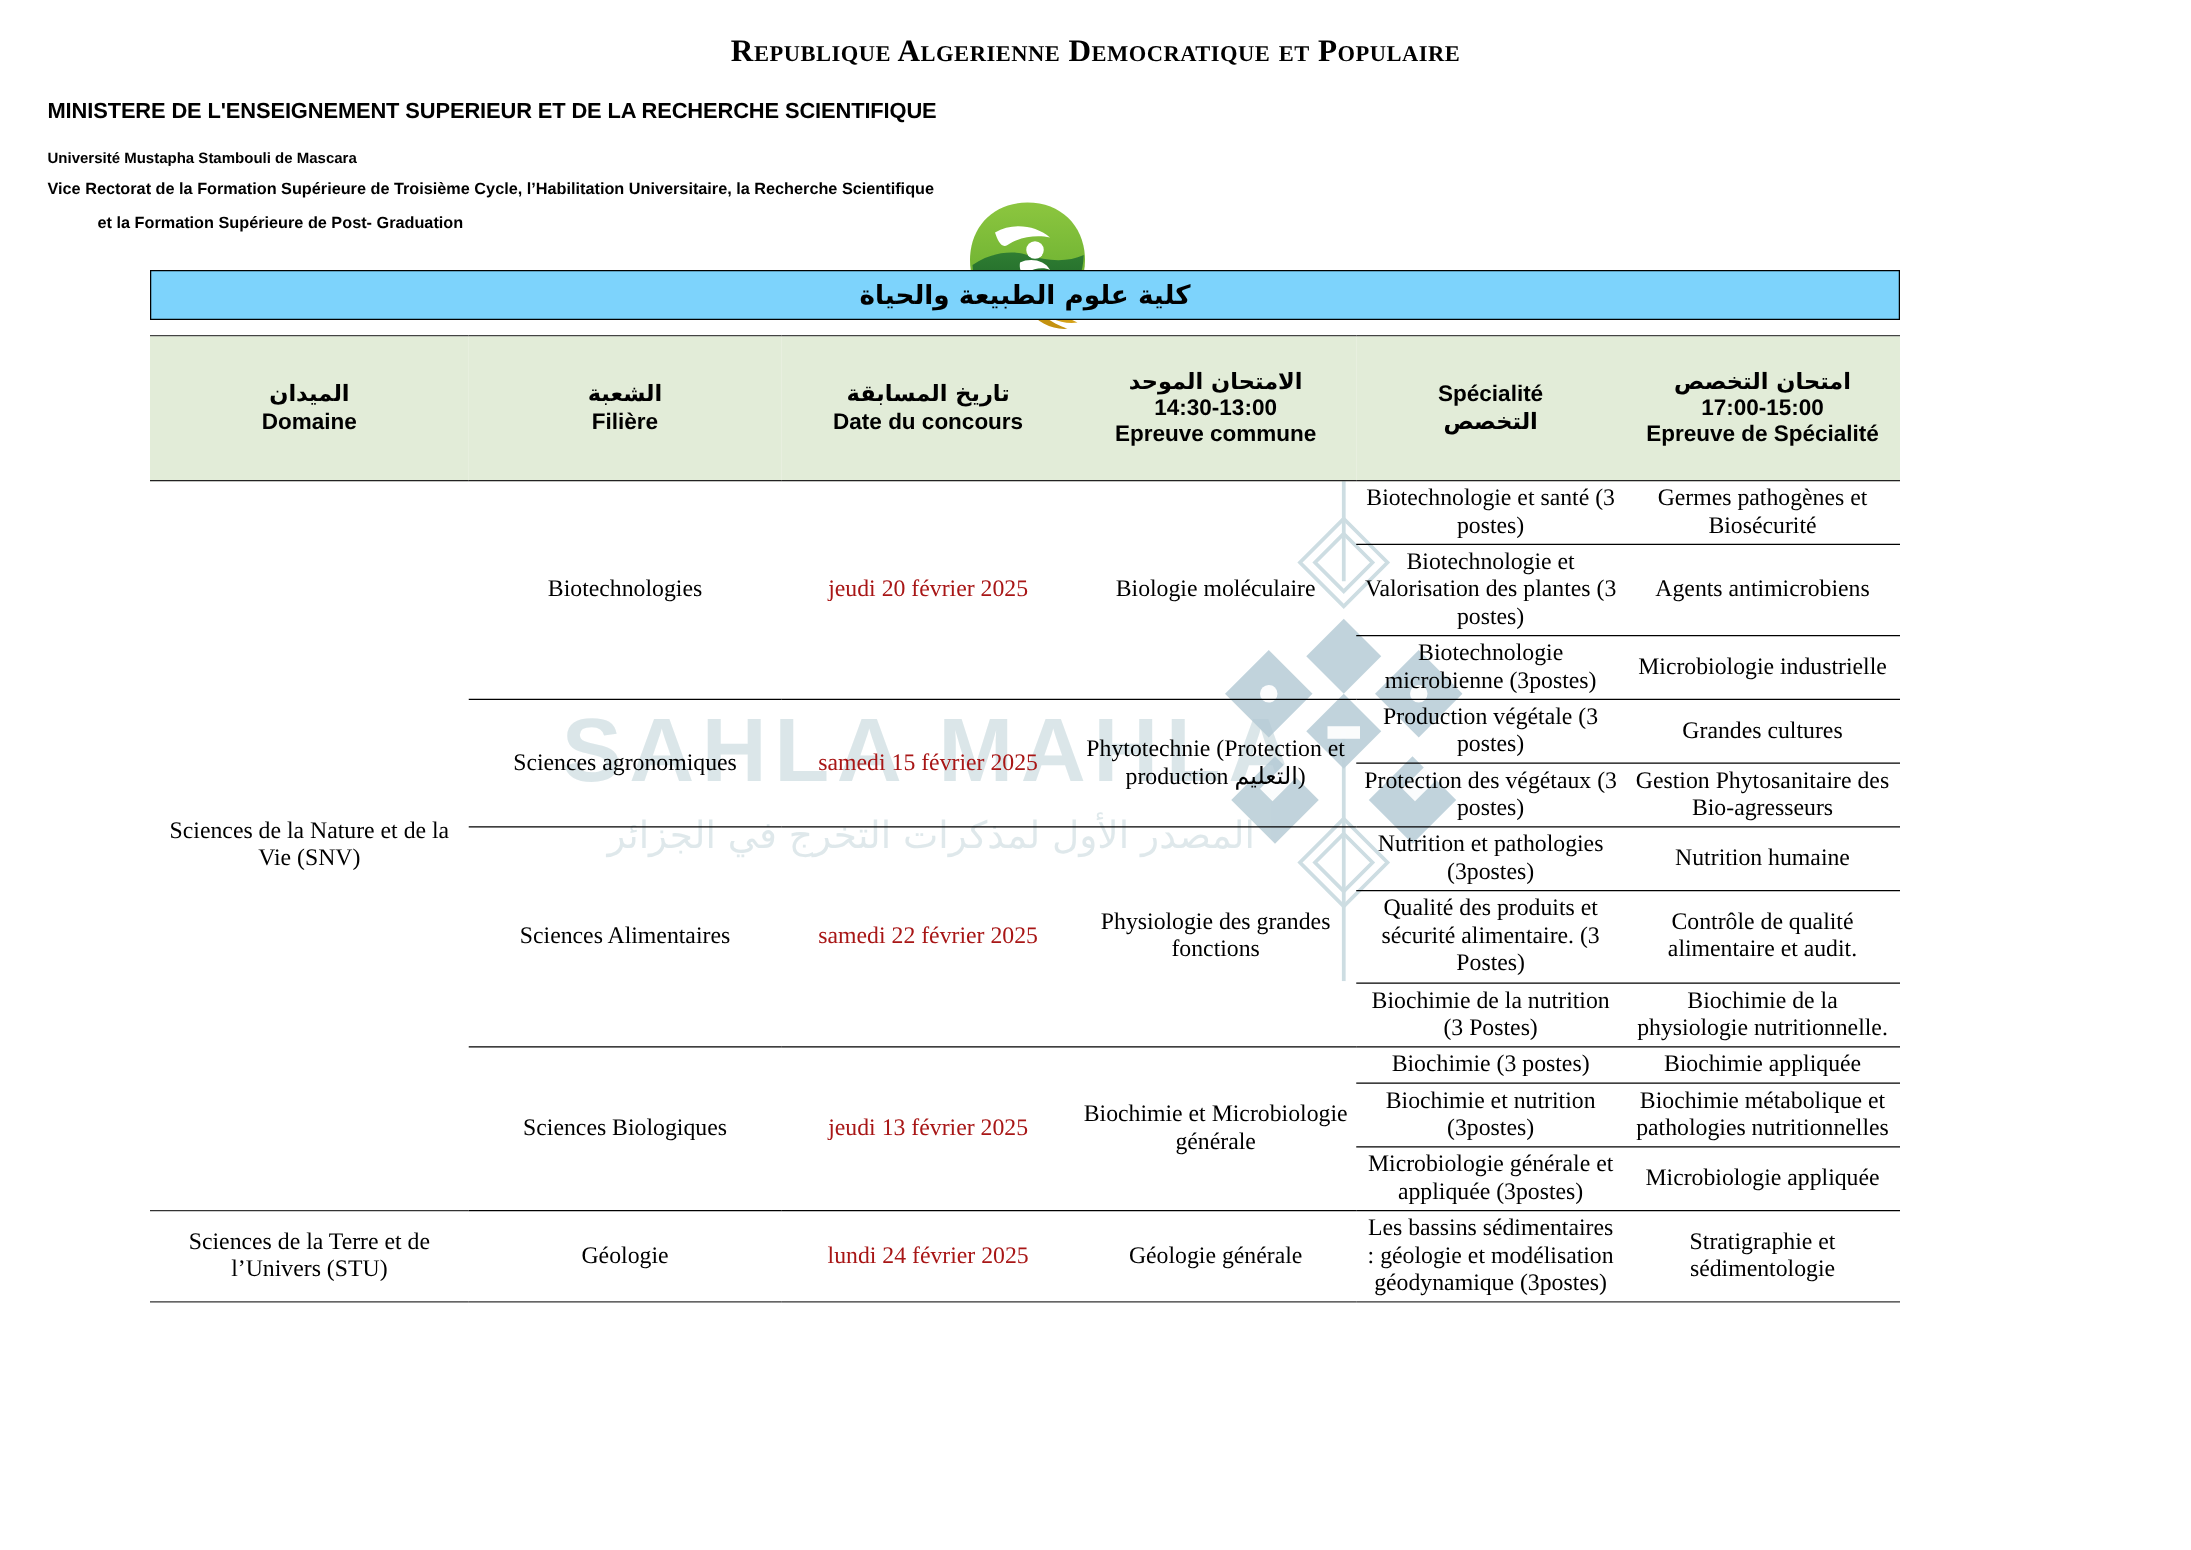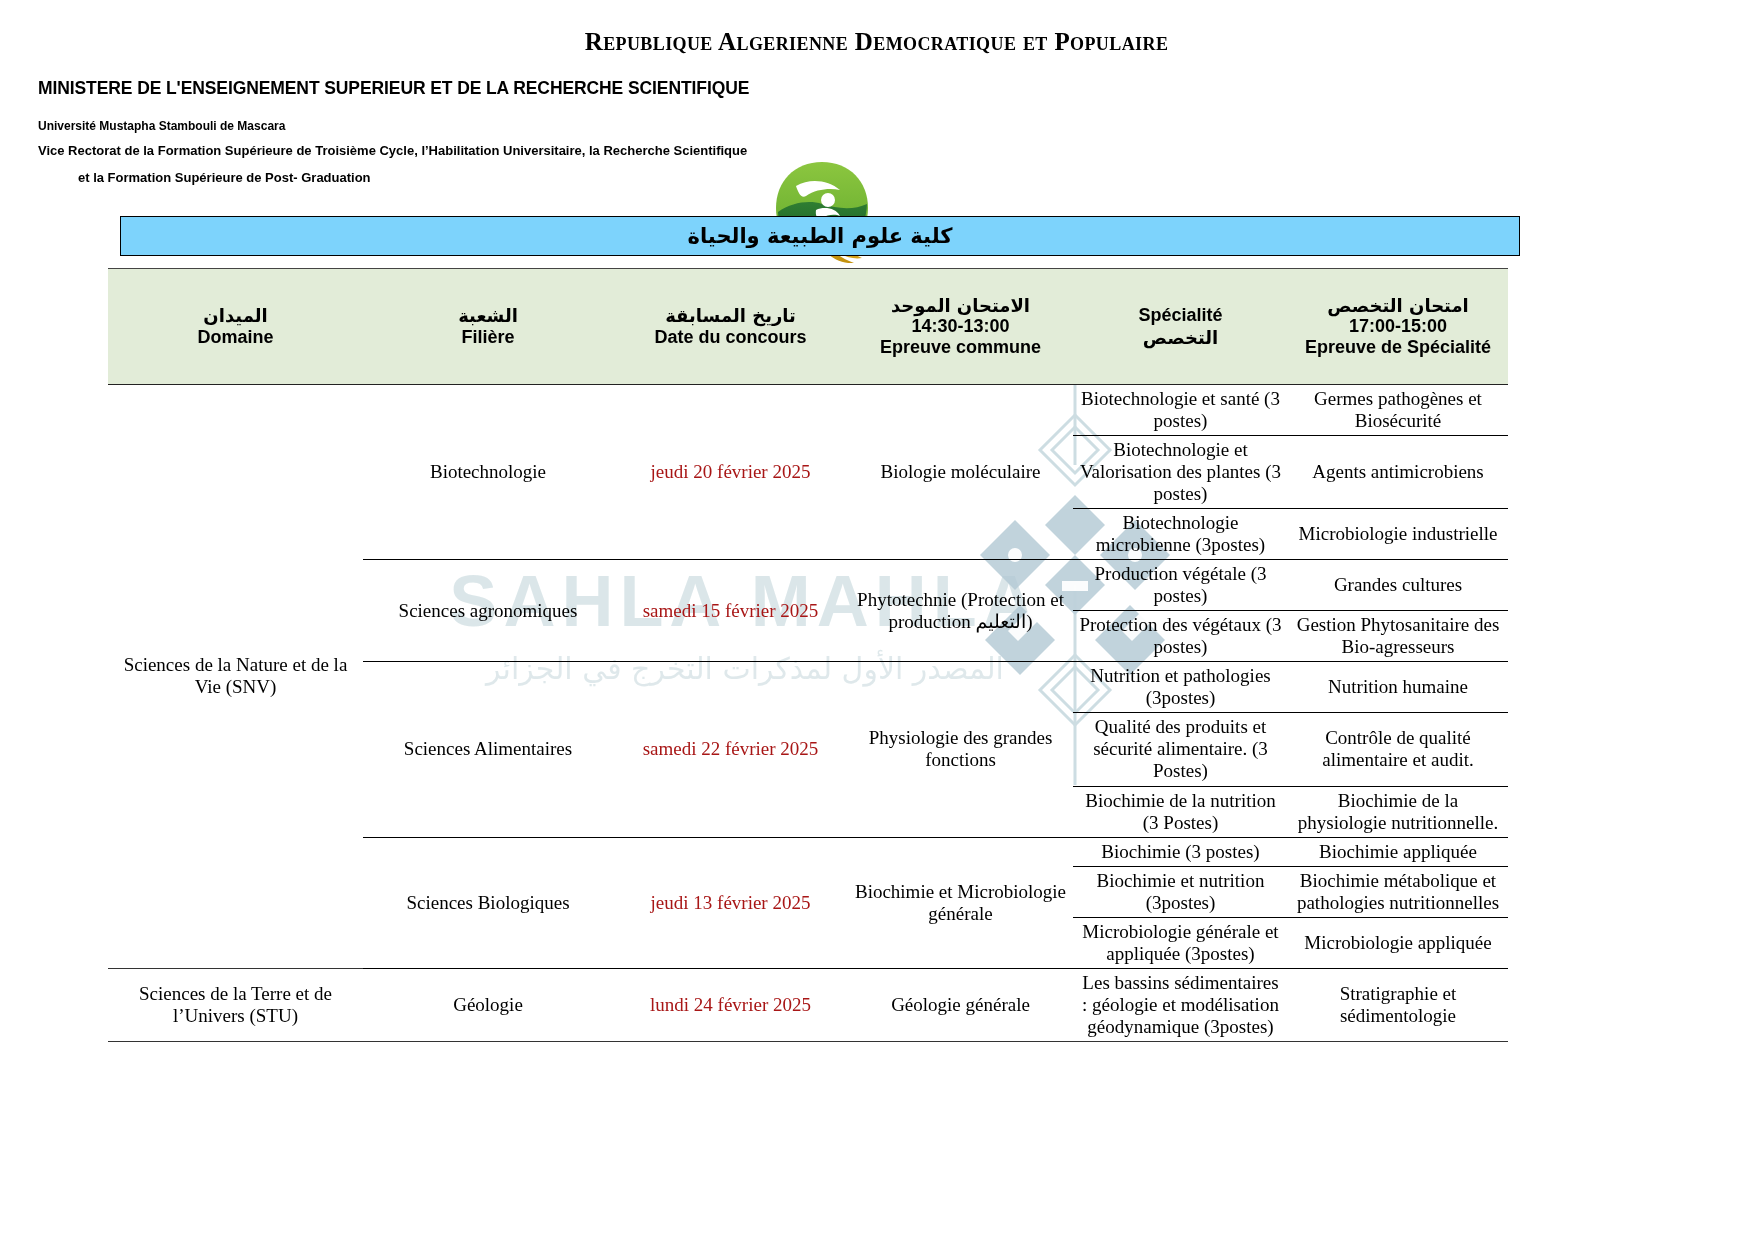--- a/index.html
+++ b/index.html
@@ -152,21 +152,21 @@
     width: 190px;
     height: 430px;
     z-index: 0;
     opacity: 0.85;
     pointer-events: none;
   }
 
   
   .sched-wrap {
     position: absolute;
-    left: 108px;
+    left: 120px;
     top: 268px;
     width: 1400px;
     z-index: 2;
   }
   table.sched {
     width: 1400px;
     border-collapse: collapse;
     table-layout: fixed;
   }
   table.sched th,
@@ -328,21 +328,21 @@
         <th>
           <span class="ar">امتحان التخصص</span>
           <span class="time">17:00-15:00</span>
           <span class="fr">Epreuve de Spécialité</span>
         </th>
       </tr>
     </thead>
     <tbody>
         <tr>
           <td rowspan="11" class="bdr-b-thick">Sciences de la Nature et de la Vie (SNV)</td>
-          <td rowspan="3" class="bdr-b">Biotechnologie</td>
+          <td rowspan="3" class="bdr-b">Biotechnologies</td>
           <td rowspan="3" class="date bdr-b">jeudi 20 février 2025</td>
           <td rowspan="3" class="bdr-b">Biologie moléculaire</td>
           <td class="bdr-b">Biotechnologie et santé (3 postes)</td>
           <td class="bdr-b">Germes pathogènes et Biosécurité</td>
         </tr>
         <tr>
           <td class="bdr-b">Biotechnologie et Valorisation des plantes (3 postes)</td>
           <td class="bdr-b">Agents antimicrobiens</td>
         </tr>
         <tr>

